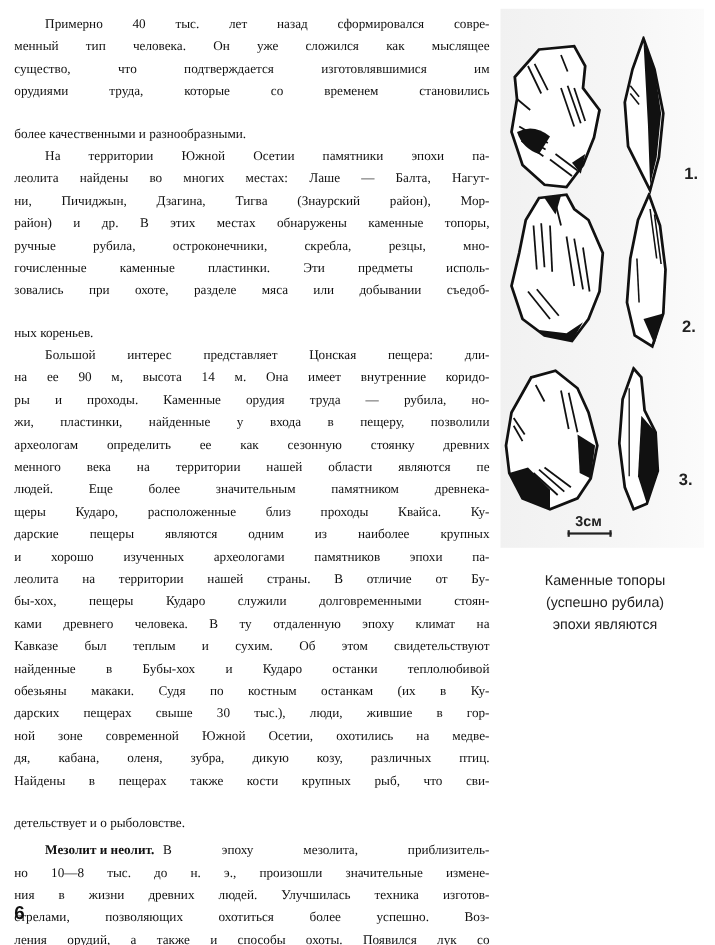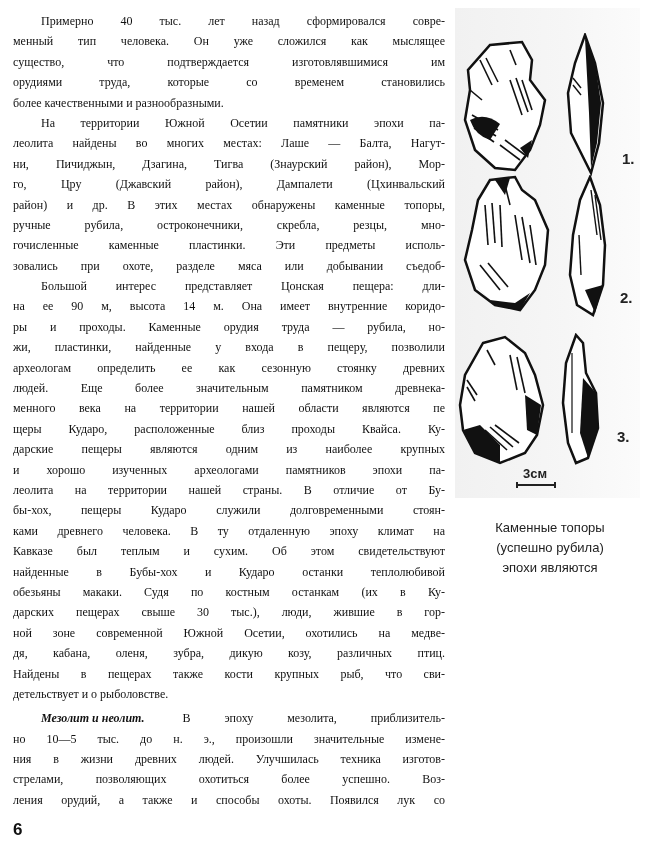--- a/index.html
+++ b/index.html
@@ -1,21 +1,21 @@
 <!DOCTYPE html>
 <html><head>
 <meta charset="utf-8">
 <style>
   html, body { margin:0; padding:0; background:#ffffff; }
   body { width:650px; height:859px; position:relative; overflow:hidden;
          font-family:"Liberation Serif","DejaVu Serif",serif; color:#111; }
   .col { position:absolute; left:13px; top:11px; width:432px; }
   .line { font-size:12px; line-height:20.4px; height:20.4px; white-space:nowrap;
           text-align:justify; text-align-last:justify; }
-  .line.last { text-align-last:left; }
+  .line.last { text-align-last:left;margin-top:18px; }
   .indent { padding-left:28px; }
   .bold { font-weight:bold; }
   .gap { height:4px; }
   .pagenum { position:absolute; left:13px; top:820px; font-weight:bold; font-size:17px;
              font-family:"Liberation Sans","DejaVu Sans",sans-serif; }
   .figure { position:absolute; left:455px; top:8px; width:185px; height:490px;
             background:linear-gradient(90deg,#f1f1f1,#f6f6f6 60%,#fbfbfb); }
   .fig-label { position:absolute; font-family:"Liberation Sans","DejaVu Sans",sans-serif;
                font-weight:bold; font-size:15px; color:#222; }
   .scale-text { position:absolute; left:523px; top:466px; font-family:"Liberation Sans","DejaVu Sans",sans-serif;
@@ -38,58 +38,58 @@
     <div class="line">менный тип человека. Он  уже сложился как мыслящее</div>
     <div class="line">существо, что подтверждается изготовлявшимися им</div>
     <div class="line">орудиями   труда, которые со временем становились</div>
     <div class="line last">более качественными и разнообразными.</div>
   </div>
 
   <div>
     <div class="line indent">На территории Южной Осетии памятники эпохи па-</div>
     <div class="line">леолита найдены во многих местах: Лаше — Балта, Нагут-</div>
     <div class="line">ни, Пичиджын, Дзагина, Тигва (Знаурский район), Мор-</div>
-    <div class="line">го, Цру (Джавский район), Дампалети (Цхинвальский</div>
     <div class="line">район) и др. В этих местах обнаружены каменные топоры,</div>
     <div class="line">ручные рубила, остроконечники, скребла, резцы, мно-</div>
     <div class="line">гочисленные каменные пластинки. Эти предметы исполь-</div>
     <div class="line">зовались при охоте, разделе мяса или добывании съедоб-</div>
+    <div class="line last">ных кореньев.</div>
   </div>
 
   <div>
     <div class="line indent">Большой интерес представляет Цонская пещера: дли-</div>
     <div class="line">на ее 90 м, высота 14 м. Она имеет внутренние коридо-</div>
     <div class="line">ры и проходы. Каменные орудия труда — рубила, но-</div>
     <div class="line">жи, пластинки, найденные у входа в пещеру, позволили</div>
     <div class="line">археологам определить ее как сезонную стоянку древних</div>
+    <div class="line">менного века на территории нашей области являются пе</div>
     <div class="line">людей. Еще более значительным памятником древнека-</div>
-    <div class="line">менного века на территории нашей области являются пе</div>
     <div class="line">щеры Кударо, расположенные близ проходы Квайса. Ку-</div>
     <div class="line">дарские пещеры являются одним из наиболее крупных</div>
     <div class="line">и хорошо изученных археологами памятников эпохи па-</div>
     <div class="line">леолита на территории нашей страны. В отличие от Бу-</div>
     <div class="line">бы-хох, пещеры Кударо служили долговременными стоян-</div>
     <div class="line">ками древнего человека. В ту отдаленную эпоху климат на</div>
     <div class="line">Кавказе был теплым и сухим. Об этом свидетельствуют</div>
     <div class="line">найденные в Бубы-хох и Кударо останки теплолюбивой</div>
     <div class="line">обезьяны макаки. Судя по костным останкам (их в Ку-</div>
     <div class="line">дарских пещерах свыше 30 тыс.), люди, жившие в гор-</div>
     <div class="line">ной зоне современной Южной Осетии, охотились на медве-</div>
     <div class="line">дя, кабана, оленя, зубра, дикую козу, различных птиц.</div>
     <div class="line">Найдены в пещерах также кости крупных рыб, что сви-</div>
     <div class="line last">детельствует и о рыболовстве.</div>
   </div>
   <div class="gap"></div>
 
   <div>
     <div class="line indent" style="display:flex;text-align:left;text-align-last:left;">
-      <span class="bold" style="margin-right:38px;font-style:italic;">Мезолит и неолит.</span>
+      <span class="bold" style="margin-right:8px;">Мезолит и неолит.</span>
       <span style="flex:1;text-align:justify;text-align-last:justify;">В эпоху мезолита, приблизитель-</span>
     </div>
-    <div class="line">но 10—5 тыс. до н. э., произошли значительные измене-</div>
+    <div class="line">но 10—8 тыс. до н. э., произошли значительные измене-</div>
     <div class="line">ния в жизни древних людей. Улучшилась техника изготов-</div>
     <div class="line">стрелами, позволяющих охотиться более успешно. Воз-</div>
     <div class="line">ления орудий, а также и способы охоты. Появился лук со</div>
   </div>
 </div>
 
 <div class="pagenum">6</div>
 
 <div class="figure"></div>
 

